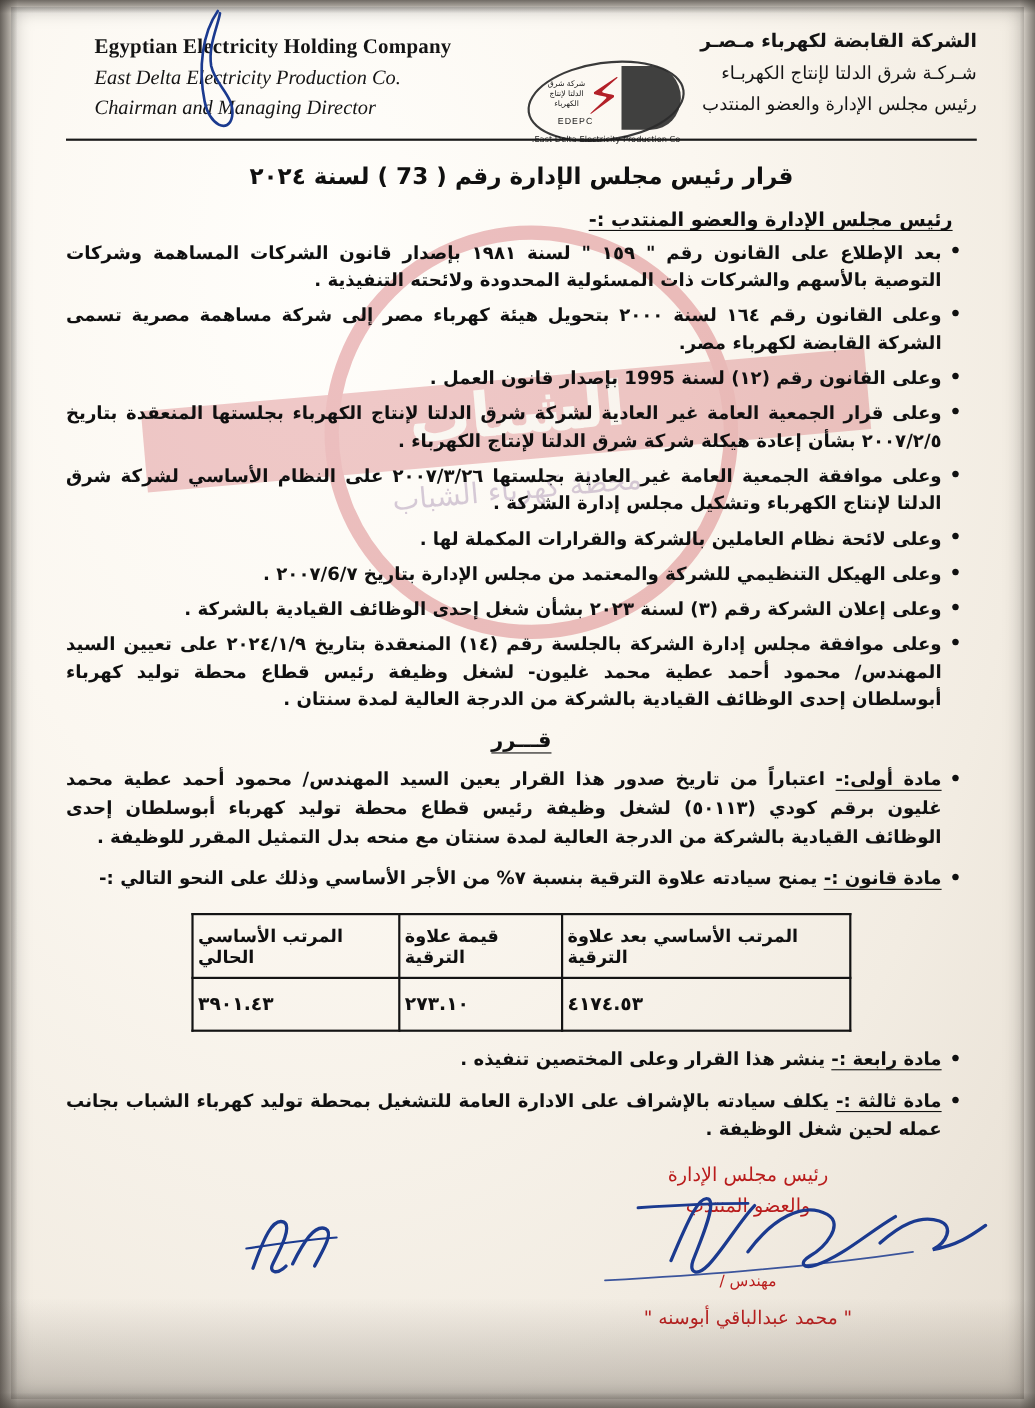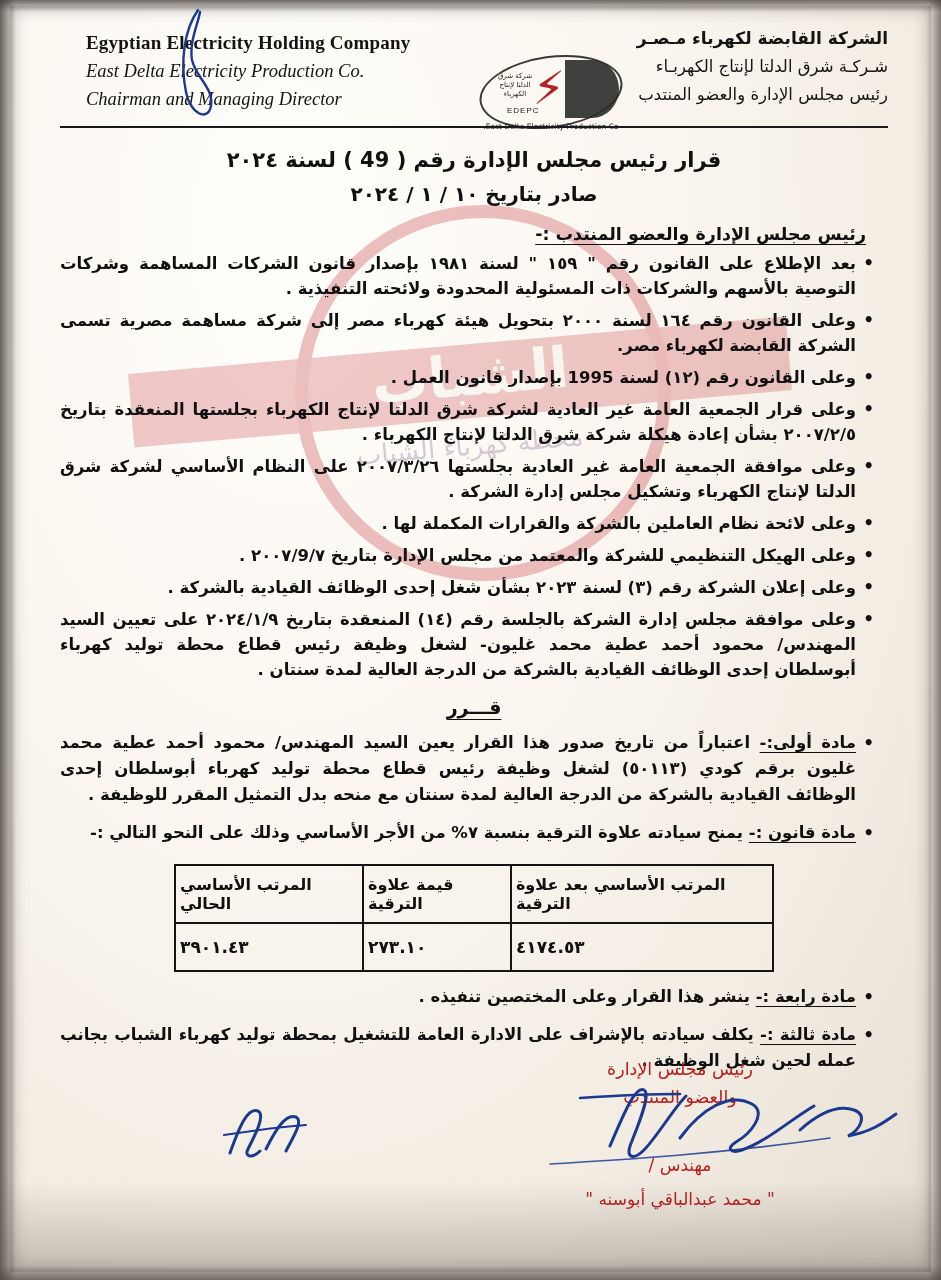--- a/index.html
+++ b/index.html
@@ -336,21 +336,21 @@
     width: 330px;
     text-align: center;
     font-size: 17.5px;
     font-weight: normal;
     line-height: 28px;
     z-index: 3;
     color: #b91c1c;
   }
   .sig-name {
     margin-top: 40px;
-    font-size: 17px;
+    font-size: 14px;
   }
   .sig-quote {
     margin-top: 6px;
     font-size: 17px;
   }
   .sig-ink {
     position: absolute;
     left: 430px;
     top: 1068px;
     width: 470px;
@@ -413,33 +413,32 @@
       <div class="a3">رئيس مجلس الإدارة والعضو المنتدب</div>
     </div>
   </div>
   <div class="hdr-rule"></div>
 
   <svg class="pen-loop" viewBox="0 0 40 120">
     <path d="M20 2 C6 22 2 54 8 84 C12 106 30 114 33 98 C36 80 18 70 14 52 C11 34 20 16 22 4" fill="none" stroke="#1b3a8f" stroke-width="2.4" stroke-linecap="round"></path>
   </svg>
 
   <div class="body">
-    <div class="title1">قرار رئيس مجلس الإدارة رقم ( 49 ) لسنة ٢٠٢٤</div>
-    <div class="title2">صادر بتاريخ ١٠ / ١ / ٢٠٢٤</div>
+    <div class="title1">قرار رئيس مجلس الإدارة رقم ( 73 ) لسنة ٢٠٢٤</div>
 
     <div class="subhead">رئيس مجلس الإدارة والعضو المنتدب :-</div>
 
     <ul class="clauses">
       <li>بعد الإطلاع على القانون رقم " ١٥٩ " لسنة ١٩٨١ بإصدار قانون الشركات المساهمة وشركات التوصية بالأسهم والشركات ذات المسئولية المحدودة ولائحته التنفيذية .</li>
       <li>وعلى القانون رقم ١٦٤ لسنة ٢٠٠٠ بتحويل هيئة كهرباء مصر إلى شركة مساهمة مصرية تسمى الشركة القابضة لكهرباء مصر.</li>
       <li>وعلى القانون رقم (١٢) لسنة 1995 بإصدار قانون العمل .</li>
       <li>وعلى قرار الجمعية العامة غير العادية لشركة شرق الدلتا لإنتاج الكهرباء بجلستها المنعقدة بتاريخ ٢٠٠٧/٢/٥ بشأن إعادة هيكلة شركة شرق الدلتا لإنتاج الكهرباء .</li>
       <li>وعلى موافقة الجمعية العامة غير العادية بجلستها ٢٠٠٧/٣/٢٦ على النظام الأساسي لشركة شرق الدلتا لإنتاج الكهرباء وتشكيل مجلس إدارة الشركة .</li>
       <li>وعلى لائحة نظام العاملين بالشركة والقرارات المكملة لها .</li>
-      <li>وعلى الهيكل التنظيمي للشركة والمعتمد من مجلس الإدارة بتاريخ ٢٠٠٧/9/٧ .</li>
+      <li>وعلى الهيكل التنظيمي للشركة والمعتمد من مجلس الإدارة بتاريخ ٢٠٠٧/6/٧ .</li>
       <li>وعلى إعلان الشركة رقم (٣) لسنة ٢٠٢٣ بشأن شغل إحدى الوظائف القيادية بالشركة .</li>
       <li>وعلى موافقة مجلس إدارة الشركة بالجلسة رقم (١٤) المنعقدة بتاريخ ٢٠٢٤/١/٩ على تعيين السيد المهندس/ محمود أحمد عطية محمد غليون- لشغل وظيفة رئيس قطاع محطة توليد كهرباء أبوسلطان إحدى الوظائف القيادية بالشركة من الدرجة العالية لمدة سنتان .</li>
     </ul>
 
     <div class="qarar">قـــرر</div>
 
     <ul class="articles">
       <li>
         <span class="art-label">مادة أولى:-</span><span> اعتباراً من تاريخ صدور هذا القرار يعين السيد المهندس/ محمود أحمد عطية محمد غليون برقم كودي (٥٠١١٣) لشغل وظيفة رئيس قطاع محطة توليد كهرباء أبوسلطان إحدى الوظائف القيادية بالشركة من الدرجة العالية لمدة سنتان مع منحه بدل التمثيل المقرر للوظيفة .</span>
       </li>

